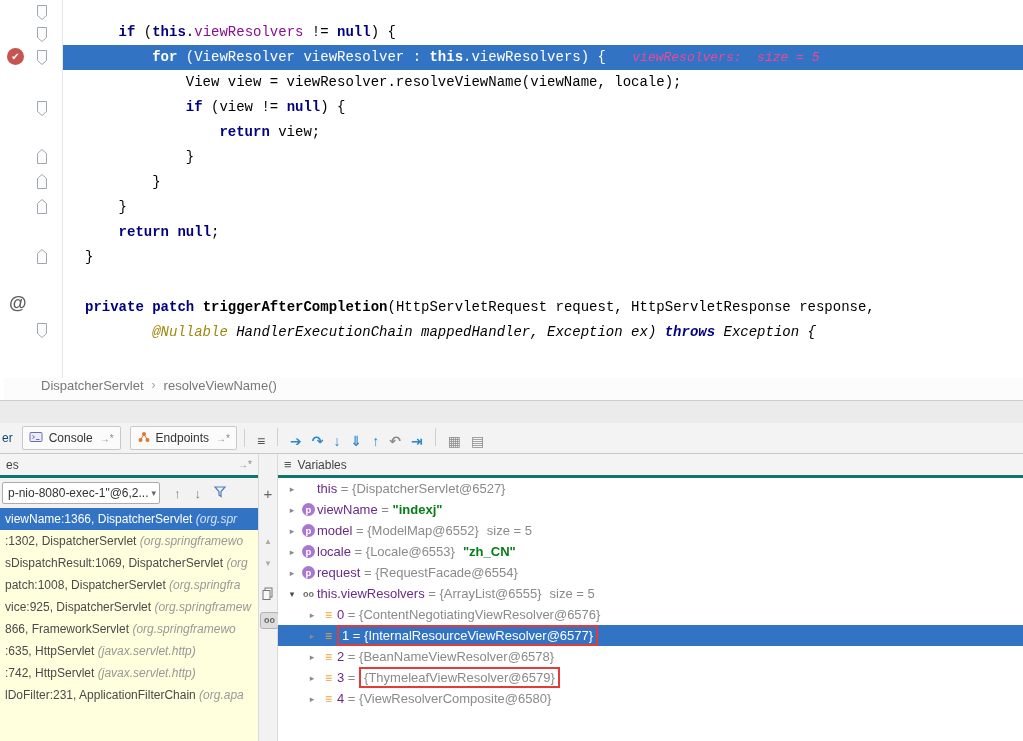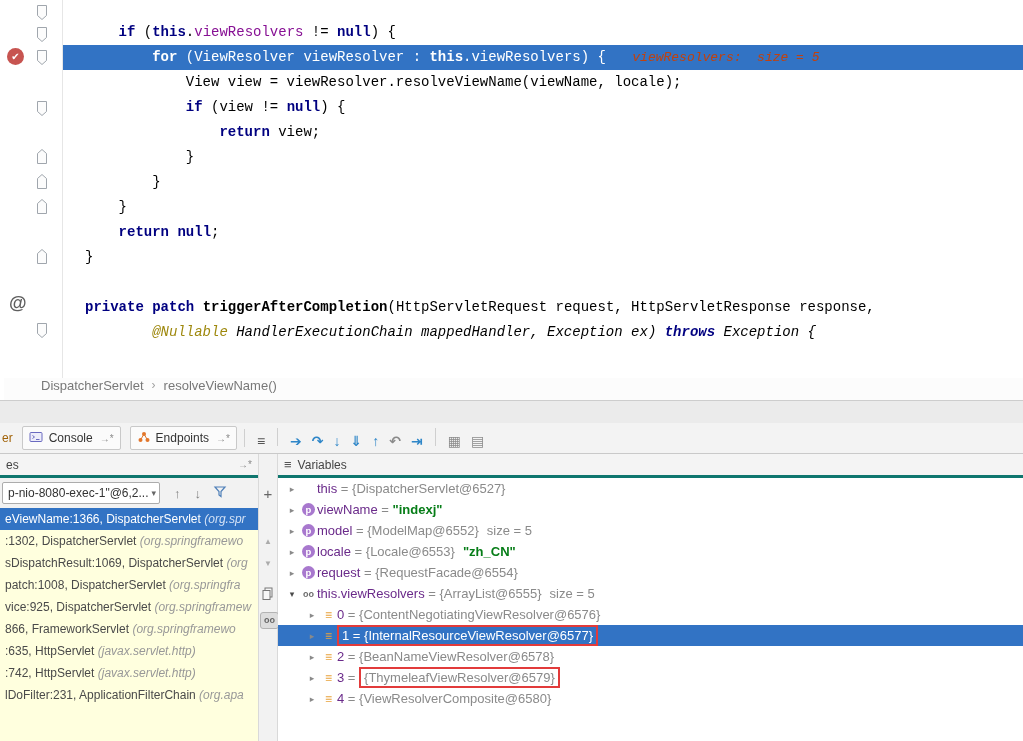--- a/index.html
+++ b/index.html
@@ -13,40 +13,40 @@
   #exec-line{position:absolute;left:63px;top:45px;right:0;height:25px;background:#3273C4;z-index:1;}
   .code-line{position:absolute;height:25px;line-height:25px;white-space:pre;z-index:2;
              font-family:"Liberation Mono","DejaVu Sans Mono",monospace;font-size:14px;color:#000;}
   .tk{color:#000;}
   .tk.k{color:#000080;font-weight:bold;}
   .tk.f{color:#871094;}
   .tk.a{color:#9E880D;}
   .tk.m{font-weight:bold;font-family:Liberation Mono, monospace;}
   .tk.h{color:#9AA7B0;font-style:italic;margin-left:18px;font-size:13px;}
   .code-line.exec .tk{color:#FFFFFF;}
-  .code-line.exec .tk.h{color:#c2410c;margin-top:24px;}
+  .code-line.exec .tk.h{color:#ec4899;margin-top:24px;}
   #breakpoint{position:absolute;left:7px;top:48px;width:17px;height:17px;border-radius:50%;
               background:#C75450;z-index:3;display:flex;align-items:center;justify-content:center;}
   #breakpoint span{color:#fff;font-size:10px;line-height:1;}
   .gflag{position:absolute;left:35px;z-index:3;}
   #at-symbol{position:absolute;left:9px;top:293px;font-size:18px;font-weight:bold;color:#5F5F5F;z-index:3;}
 
   
   #breadcrumbs{position:absolute;left:4px;top:378px;width:1023px;height:22px;background:#FCFCFC;
                display:flex;padding-left:37px;box-sizing:border-box;font-size:13px;color:#787878;}
   .crumb{margin-right:8px;}
   .crumb-sep{margin-right:8px;color:#A0A0A0;font-size:12px;}
 
   
   #band{position:absolute;left:0;top:400px;width:1023px;height:23px;background:#EBEBEB;border-top:1px solid #CDCDCD;box-sizing:border-box;}
 
   
   #debug-toolbar{position:absolute;left:0;top:423px;width:1023px;height:31px;background:#F3F3F3;
                  border-bottom:1px solid #C9C9C9;box-sizing:border-box;display:flex;align-items:center;font-size:12px;color:#333;}
-  #tab-partial{margin-left:2px;color:#a16207;}
+  #tab-partial{margin-left:2px;color:#0c4a6e;}
   .dtab{display:flex;align-items:center;margin-left:9px;background:#FBFBFB;border:1px solid #C9C9C9;border-radius:2px;
         height:22px;padding:0 6px;gap:5px;}
   .tab-more{color:#8A8A8A;font-size:10px;margin-left:2px;}
   .vsep{display:inline-block;width:1px;height:18px;background:#CFCFCF;margin:0 7px;}
   .abtn{font-size:14px;font-weight:bold;margin:0 5px;line-height:1;}
 
   
   #frames-panel{position:absolute;left:0;top:454px;bottom:0;width:258px;background:#F2F2F2;}
   .panel-header{height:24px;background:#F4F4F4;border-bottom:3px solid #0f766e;box-sizing:border-box;
                 display:flex;align-items:center;font-size:12px;color:#444;padding:0 6px;}
@@ -195,21 +195,21 @@
       </div>
       <span class="ft-icon">↑</span>
       <span class="ft-icon">↓</span>
       <span class="ft-icon" style="margin-left:12px;">
         <svg width="14" height="14" viewBox="0 0 14 14">
             <path d="M2 2 h10 l-4 4.5 v5 l-2 -1.5 v-3.5 z" fill="none" stroke="#4E7FB8" stroke-width="1.2"></path>
           </svg>
       </span>
     </div>
     <div id="frames-list">
-        <div class="frame-row sel"><span class="main">eViewName:1366, DispatcherServlet </span><span class="pkg">(org.spr</span></div>
+        <div class="frame-row sel"><span class="main">viewName:1366, DispatcherServlet </span><span class="pkg">(org.spr</span></div>
         <div class="frame-row"><span class="main">:1302, DispatcherServlet </span><span class="pkg">(org.springframewo</span></div>
         <div class="frame-row"><span class="main">sDispatchResult:1069, DispatcherServlet </span><span class="pkg">(org</span></div>
         <div class="frame-row"><span class="main">patch:1008, DispatcherServlet </span><span class="pkg">(org.springfra</span></div>
         <div class="frame-row"><span class="main">vice:925, DispatcherServlet </span><span class="pkg">(org.springframew</span></div>
         <div class="frame-row"><span class="main">866, FrameworkServlet </span><span class="pkg">(org.springframewo</span></div>
         <div class="frame-row"><span class="main">:635, HttpServlet </span><span class="pkg">(javax.servlet.http)</span></div>
         <div class="frame-row"><span class="main">:742, HttpServlet </span><span class="pkg">(javax.servlet.http)</span></div>
         <div class="frame-row"><span class="main">lDoFilter:231, ApplicationFilterChain </span><span class="pkg">(org.apa</span></div>
       </div>
   </div>

